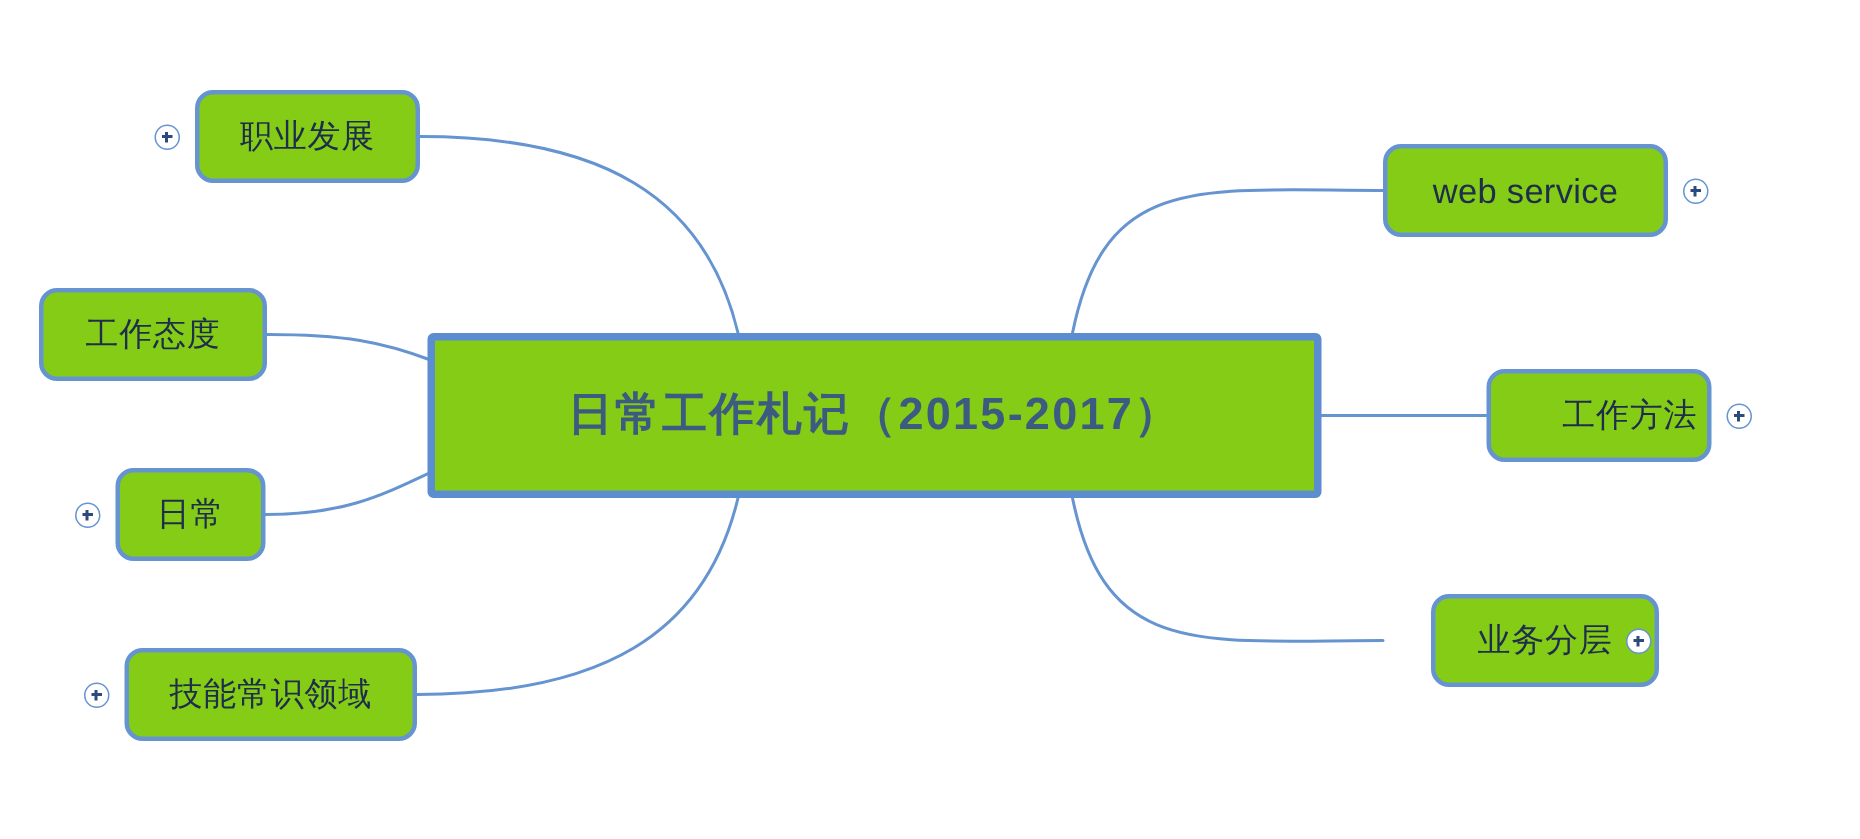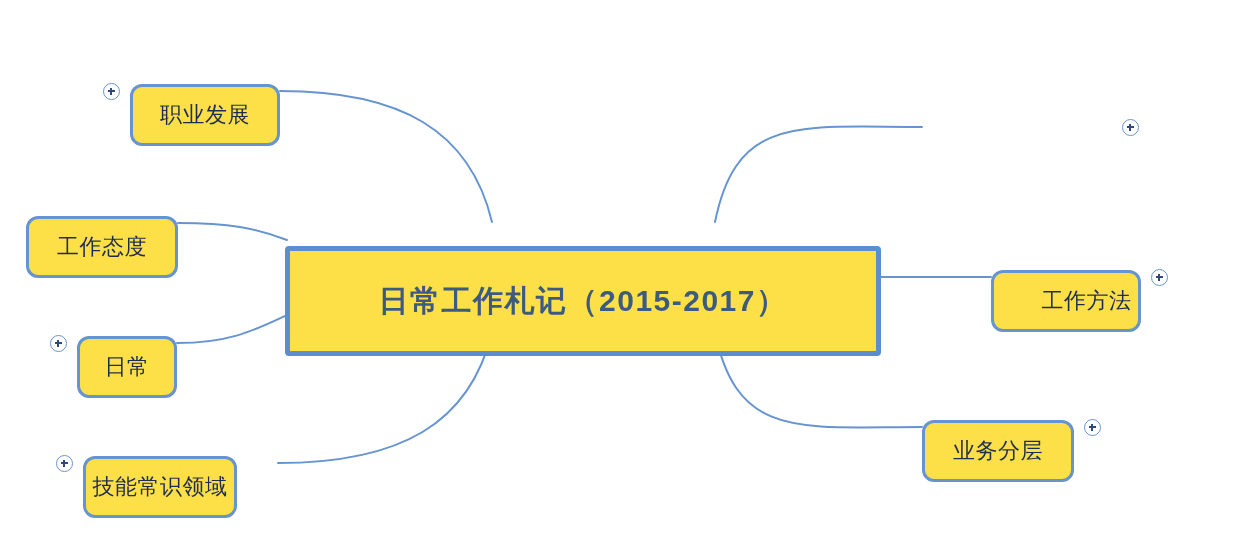--- a/index.html
+++ b/index.html
@@ -29,25 +29,24 @@
     height: 559px;
     pointer-events: none;
   }
 
   .node {
     position: absolute;
     box-sizing: border-box;
     display: flex;
     align-items: center;
     justify-content: center;
-    background: #fde047;
+    background: #84cc16;
     border: 3px solid #6694d1;
     border-radius: 12px;
     white-space: nowrap;
-    margin-top: 24px;
   }
 
   .node-label {
     color: #1f2d4d;
     font-size: 22px;
     line-height: 1;
     letter-spacing: 0.5px;
   }
 
   .node.central {
@@ -116,26 +115,29 @@
       <span class="node-label">职业发展</span>
     </div>
     <div class="expander" style="top: 82.5px; left: 103px;"></div>
     <div class="node" style="left: 77px; top: 312px; width: 100px; height: 62px;">
       <span class="node-label">日常</span>
     </div>
     <div class="node" style="left: 26px; top: 192px; width: 152px; height: 62px;">
       <span class="node-label">工作态度</span>
     </div>
     <div class="expander" style="top: 334.5px; left: 50px;"></div>
-    <div class="node" style="left: 83px; top: 432px; width: 154px; height: 62px; text-align: center;">
+    <div class="node" style="left: 83px; top: 432px; width: 195px; height: 62px; text-align: center;">
       <span class="node-label">技能常识领域</span>
     </div>
     <div class="expander" style="top: 454.5px; left: 56px;"></div>
+    <div class="node latin" style="left: 922px; top: 96px; width: 190px; height: 62px;">
+      <span class="node-label">web service</span>
+    </div>
     <div class="expander" style="top: 118.5px; left: 1122px;"></div>
     <div class="node" style="left: 991px; top: 246px; width: 150px; height: 62px; padding-left: 41px;">
       <span class="node-label">工作方法</span>
     </div>
     <div class="expander" style="top: 268.5px; left: 1151px;"></div>
-    <div class="node" style="left: 922px; top: 396px; width: 152px; height: 62px;">
+    <div class="node" style="left: 954px; top: 396px; width: 152px; height: 62px;">
       <span class="node-label">业务分层</span>
     </div>
     <div class="expander" style="top: 418.5px; left: 1084px;"></div>
   </div>
 
 </body></html>

